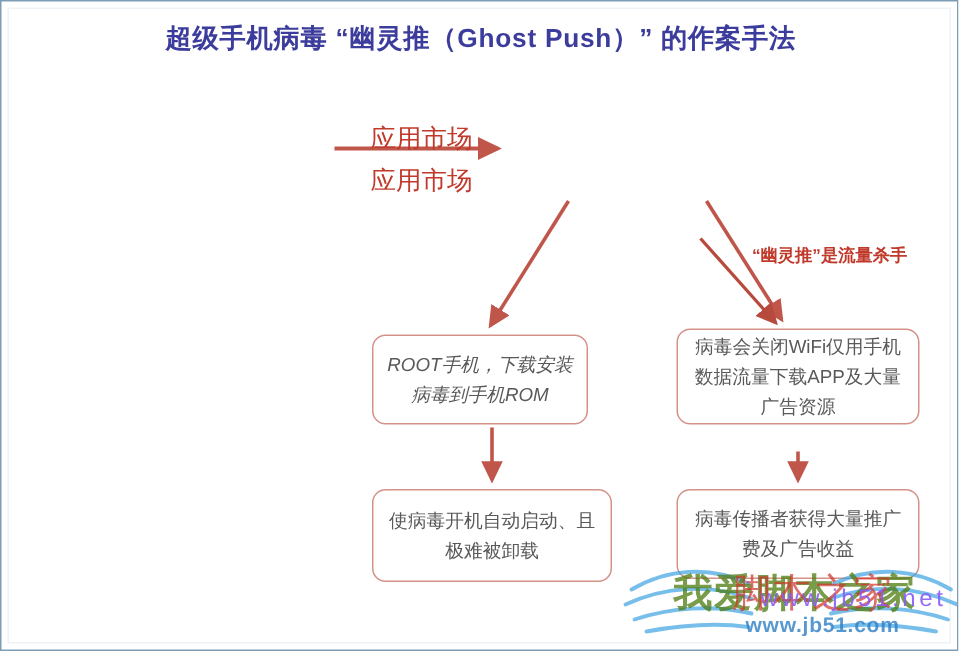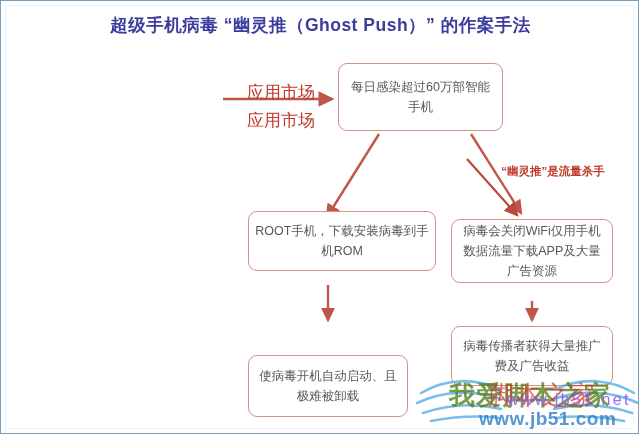--- a/index.html
+++ b/index.html
@@ -52,23 +52,23 @@
     text-align: center;
     display: flex;
     align-items: center;
     justify-content: center;
     padding: 2px 6px;
   }
   .box-txt { display: block; width: 100%; }
 
   #box-apps      { left: 55px;  top: 58px;  width: 165px; height: 80px; }
   #box-infected  { left: 337px; top: 62px;  width: 165px; height: 68px; }
-  #box-root      { left: 247px; top: 210px; width: 188px; height: 60px; }
+  #box-root      { left: 247px; top: 222px; width: 144px; height: 60px; font-style: italic; }
   #box-wifi      { left: 450px; top: 218px; width: 162px; height: 64px; }
-  #box-boot      { left: 247px; top: 325px; width: 160px; height: 62px; margin-top: 29px; }
+  #box-boot      { left: 247px; top: 325px; width: 160px; height: 62px; }
   #box-profit    { left: 450px; top: 325px; width: 162px; height: 60px; }
 
   
   .red-text {
     position: absolute;
     color: #c0392b;
     text-align: center;
     font-weight: bold;
   }
   #text-global {
@@ -125,22 +125,22 @@
     font-size: 26px;
     font-weight: normal;
     color: #d0342c;
     opacity: 0.7;
     letter-spacing: 1px;
     white-space: nowrap;
     pointer-events: none;
   }
   #watermark-url-blue {
     position: absolute;
-    left: 478px; top: 407px;
-    font-size: 19px;
+    left: 496px; top: 407px;
+    font-size: 14px;
     font-weight: bold;
     color: #2d7fc4;
     opacity: 0.8;
     letter-spacing: 0.5px;
     white-space: nowrap;
     pointer-events: none;
   }
   #watermark-url-gray {
     position: absolute;
     left: 506px; top: 390px;
@@ -178,23 +178,20 @@
     <line x1="470" y1="133" x2="520" y2="212" stroke="#c0564a" stroke-width="2.4" marker-end="url(#ah)"></line>
 
     <line x1="327" y1="284" x2="327" y2="319" stroke="#c0564a" stroke-width="2.4" marker-end="url(#ah)"></line>
 
     <line x1="531" y1="300" x2="531" y2="319" stroke="#c0564a" stroke-width="2.4" marker-end="url(#ah)"></line>
 
     <line x1="466" y1="158" x2="516" y2="214" stroke="#b8493d" stroke-width="2.2" marker-end="url(#ah2)"></line>
   </svg>
 
 
-  <div class="box" id="box-infected">
-    <span class="box-txt">每日感染超过60万部智能手机</span>
-  </div>
 
   <div class="box" id="box-root">
     <span class="box-txt">ROOT手机，下载安装病毒到手机ROM</span>
   </div>
 
   <div class="box" id="box-wifi">
     <span class="box-txt">病毒会关闭WiFi仅用手机数据流量下载APP及大量广告资源</span>
   </div>
 
   <div class="box" id="box-boot">

